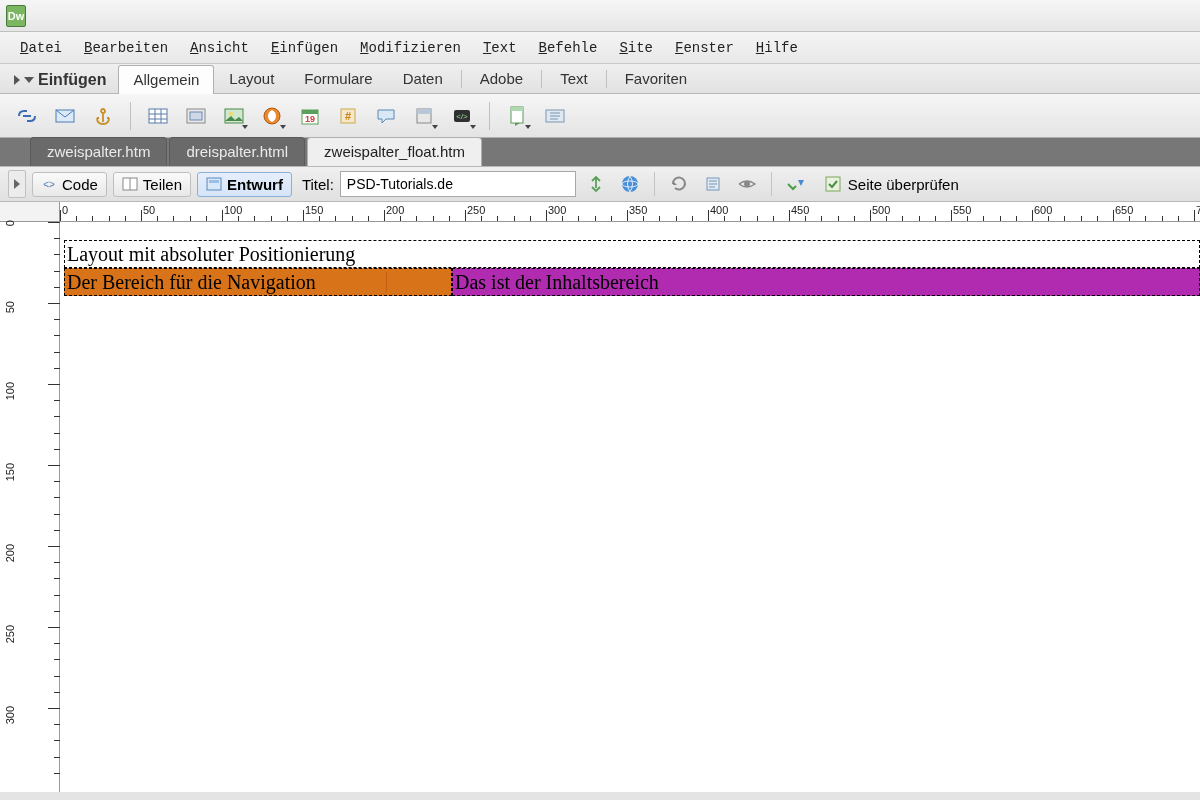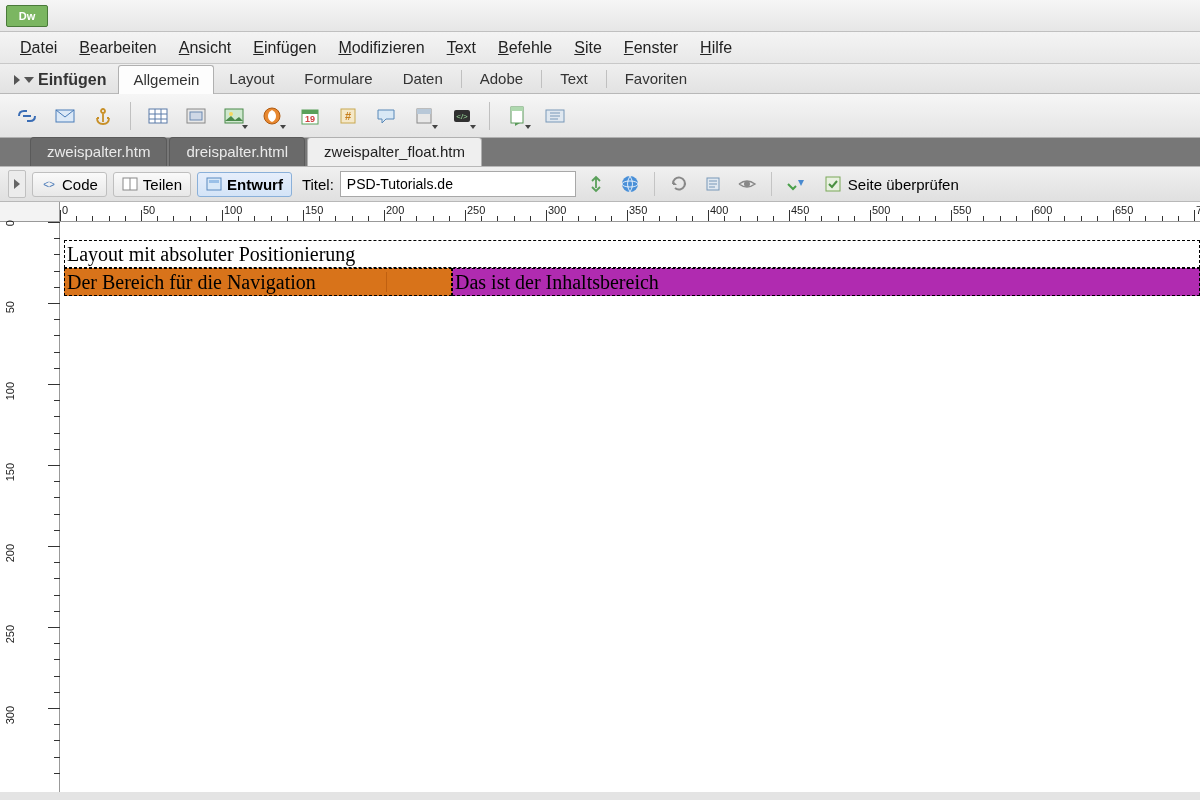--- a/index.html
+++ b/index.html
@@ -1,25 +1,25 @@
 <!DOCTYPE html>
 <html><head>
 <meta charset="utf-8">
 <style>
 * { box-sizing: border-box; margin: 0; padding: 0; }
 body { font-family: "Segoe UI", Tahoma, Arial, sans-serif; font-size: 13px; background: #e4e4e4; overflow: hidden; width: 1200px; height: 800px; }
 
 
 .titlebar { height: 32px; background: linear-gradient(#f6f6f6,#e6e6e6); display: flex; align-items: center; padding: 0 6px; border-bottom: 1px solid #c0c0c0; }
-.app-icon { width: 42px; height: 22px; background: #7bb661; border: 1px solid #4a7a3a; border-radius: 2px; display: flex; align-items: center; justify-content: center; color: #fff; font-weight: bold; font-size: 11px; margin-right: 8px; }
+.app-icon { width: 20px; height: 22px; background: #7bb661; border: 1px solid #4a7a3a; border-radius: 2px; display: flex; align-items: center; justify-content: center; color: #fff; font-weight: bold; font-size: 11px; margin-right: 8px; }
 .titlebar-text { color: #2a2a2a; font-size: 15px; white-space: nowrap; overflow: hidden; }
 
 
 .menubar { height: 32px; background: linear-gradient(#f4f4f4,#e8e8e8); display: flex; align-items: center; padding: 0 10px; border-bottom: 1px solid #c8c8c8; gap: 2px; }
-.menu-item { padding: 4px 10px; color: #222; font-size: 16px; cursor: default; }
+.menu-item { padding: 4px 10px; color: #222; font-size: 14px; cursor: default; font-family: Liberation Mono, monospace; }
 .menu-item .ul { text-decoration: underline; }
 
 
 .insertbar { height: 30px; background: linear-gradient(#efefef,#e2e2e2); display: flex; align-items: flex-end; padding: 0 8px; border-bottom: 1px solid #b8b8b8; }
 .insert-collapse { display: flex; align-items: center; gap: 4px; margin-right: 6px; padding: 4px 6px; }
 .tri-right { width: 0; height: 0; border-top: 5px solid transparent; border-bottom: 5px solid transparent; border-left: 6px solid #555; }
 .tri-down { width: 0; height: 0; border-left: 5px solid transparent; border-right: 5px solid transparent; border-top: 6px solid #555; }
 .insert-label { font-weight: bold; color: #333; font-size: 16px; }
 .cat-tab { padding: 5px 14px 6px; font-size: 15px; color: #333; border: 1px solid transparent; border-bottom: none; cursor: default; }
 .cat-tab.active { background: #fdfdfd; border-color: #b0b0b0; border-radius: 3px 3px 0 0; position: relative; top: 1px; }

